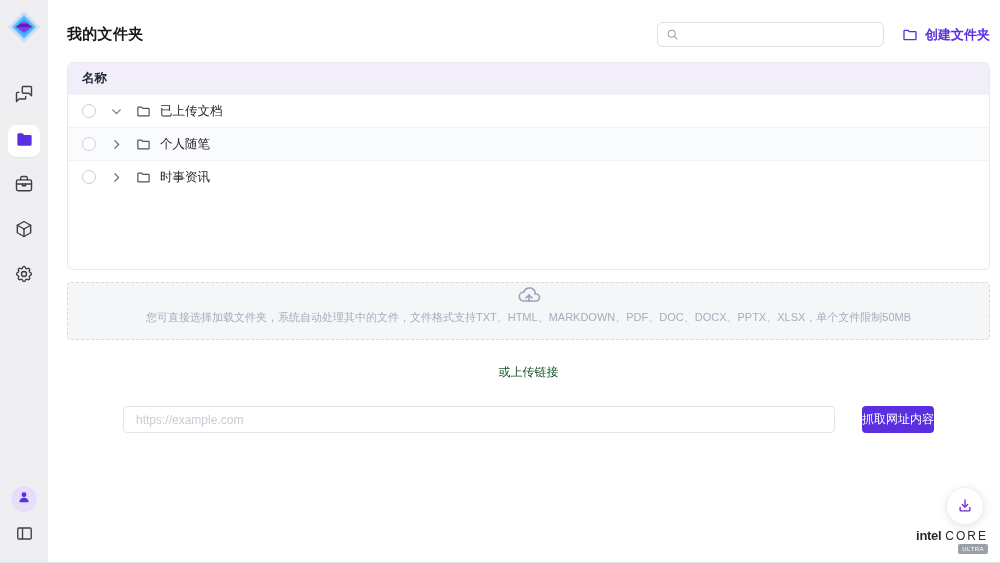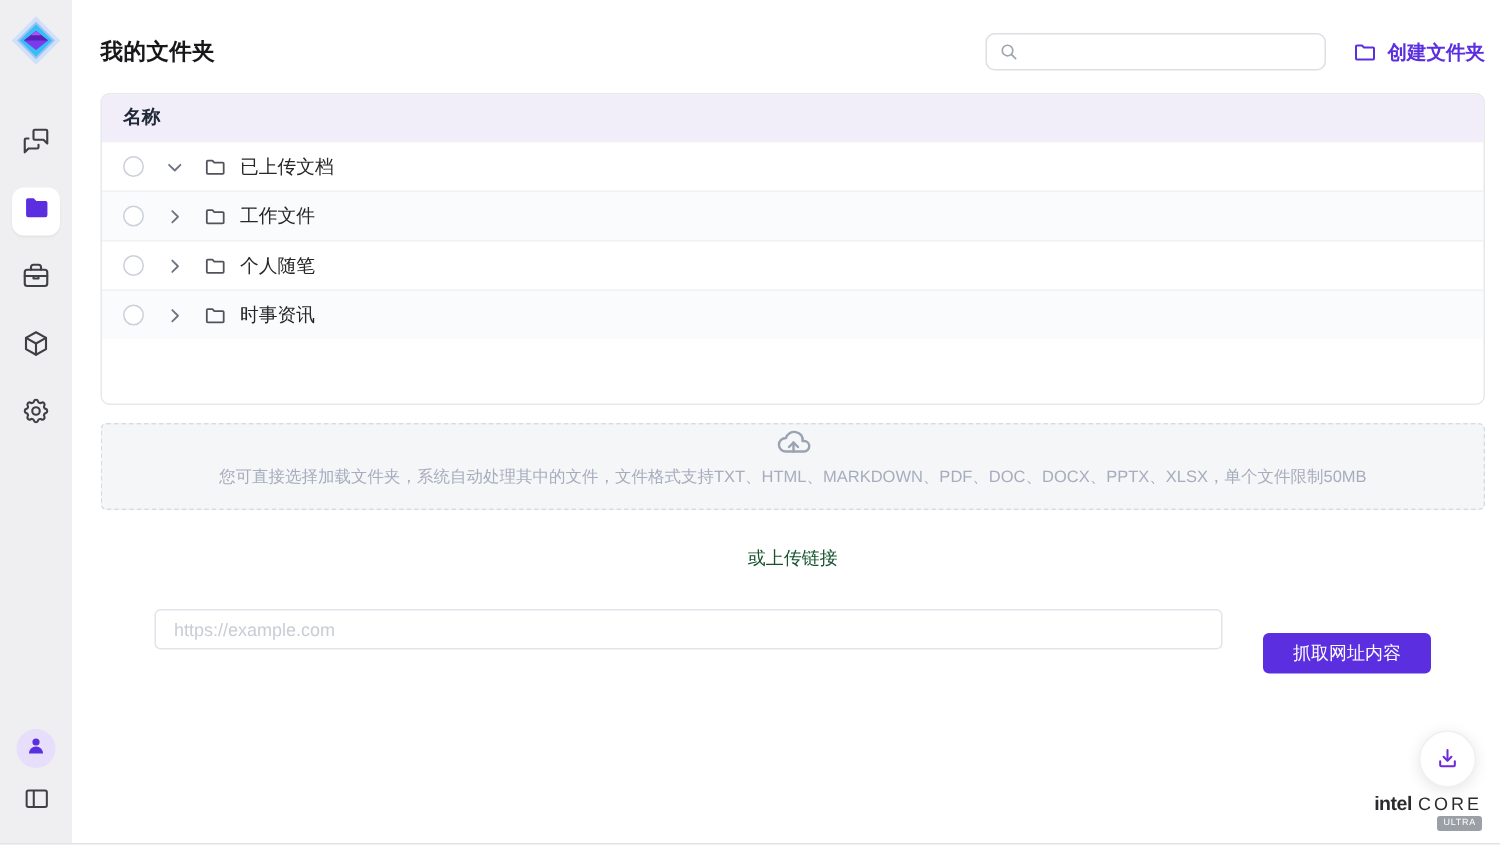--- a/index.html
+++ b/index.html
@@ -76,22 +76,22 @@
   .or-link { text-align:center; margin-top:24px; font-size:12px; color:#14532d; }
   
   .url-row { margin-top:25px; display:flex; justify-content:center; gap:27px; }
   .url-input {
     width:712px; height:27px; border:1px solid #e2e4e9; border-radius:4px;
     padding:0 12px; font-size:12px; font-family:inherit; color:#374151; outline:none;
   }
   .url-input::placeholder { color:#c9ccd4; }
   input::placeholder { color:#c9ccd4; }
   .fetch-btn {
-    height:27px; padding:0 20px; background:#5b2ee0; color:#fff; border:none;
-    border-radius:4px; font-size:12px; font-family:inherit; cursor:pointer;margin-top:16px;
+    height:27px; padding:0 0; background:#5b2ee0; color:#fff; border:none;
+    border-radius:4px; font-size:12px; font-family:inherit; cursor:pointer;
   }
   
   .fab {
     position:absolute; right:16px; bottom:37px; width:38px; height:38px; border-radius:50%;
     background:#fff; border:1px solid #f0f0f2; box-shadow:0 2px 10px rgba(0,0,0,.10);
     display:flex; align-items:center; justify-content:center; cursor:pointer;
   }
   .intel-logo {
     position:absolute; right:12px; bottom:8px; display:flex; flex-direction:column;
     align-items:flex-end; color:#2b2b2e;
@@ -216,34 +216,20 @@
       </svg>
     </span>
     <span class="row-folder-icon">
       <svg width="15" height="15" viewBox="0 0 24 24" fill="none" stroke="#52525b" stroke-width="1.9" stroke-linejoin="round">
         <path d="M3 6a1 1 0 0 1 1-1h5l2 2h9a1 1 0 0 1 1 1v10a1 1 0 0 1-1 1H4a1 1 0 0 1-1-1z"></path>
       </svg>
     </span>
     <span class="row-label">已上传文档</span>
   </div>
 
-  <div class="frow">
-    <span class="row-check"></span>
-    <span class="chev">
-      <svg width="13" height="13" viewBox="0 0 24 24" fill="none" stroke="#6b7280" stroke-width="2.2" stroke-linecap="round" stroke-linejoin="round">
-        <polyline points="9 5 16 12 9 19"></polyline>
-      </svg>
-    </span>
-    <span class="row-folder-icon">
-      <svg width="15" height="15" viewBox="0 0 24 24" fill="none" stroke="#52525b" stroke-width="1.9" stroke-linejoin="round">
-        <path d="M3 6a1 1 0 0 1 1-1h5l2 2h9a1 1 0 0 1 1 1v10a1 1 0 0 1-1 1H4a1 1 0 0 1-1-1z"></path>
-      </svg>
-    </span>
-    <span class="row-label">工作文件</span>
-  </div>
 
   <div class="frow">
     <span class="row-check"></span>
     <span class="chev">
       <svg width="13" height="13" viewBox="0 0 24 24" fill="none" stroke="#6b7280" stroke-width="2.2" stroke-linecap="round" stroke-linejoin="round">
         <polyline points="9 5 16 12 9 19"></polyline>
       </svg>
     </span>
     <span class="row-folder-icon">
       <svg width="15" height="15" viewBox="0 0 24 24" fill="none" stroke="#52525b" stroke-width="1.9" stroke-linejoin="round">

